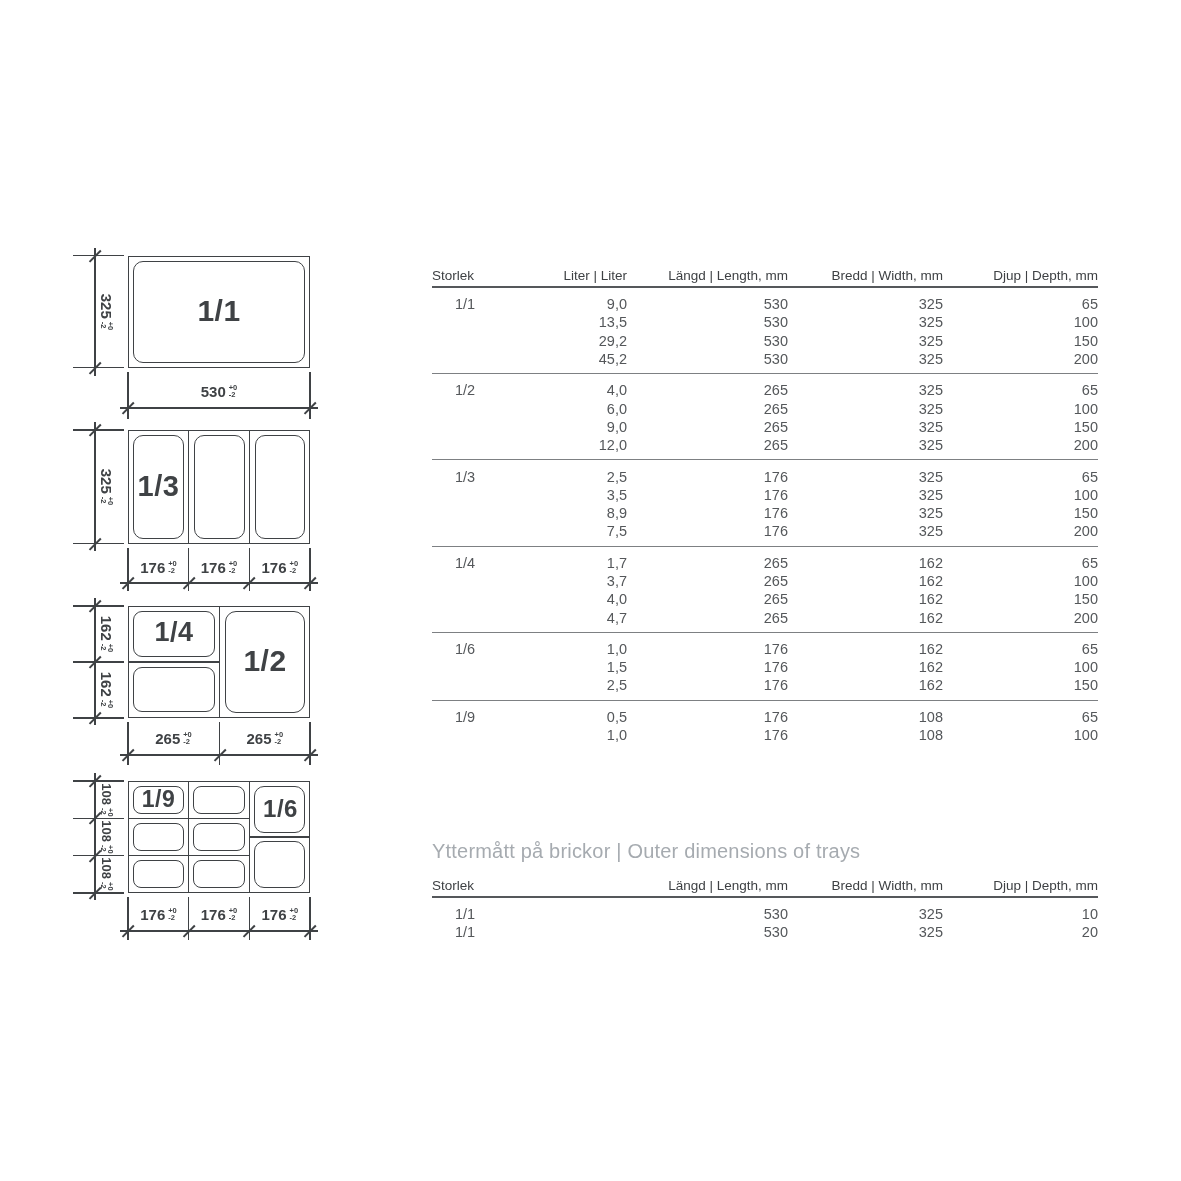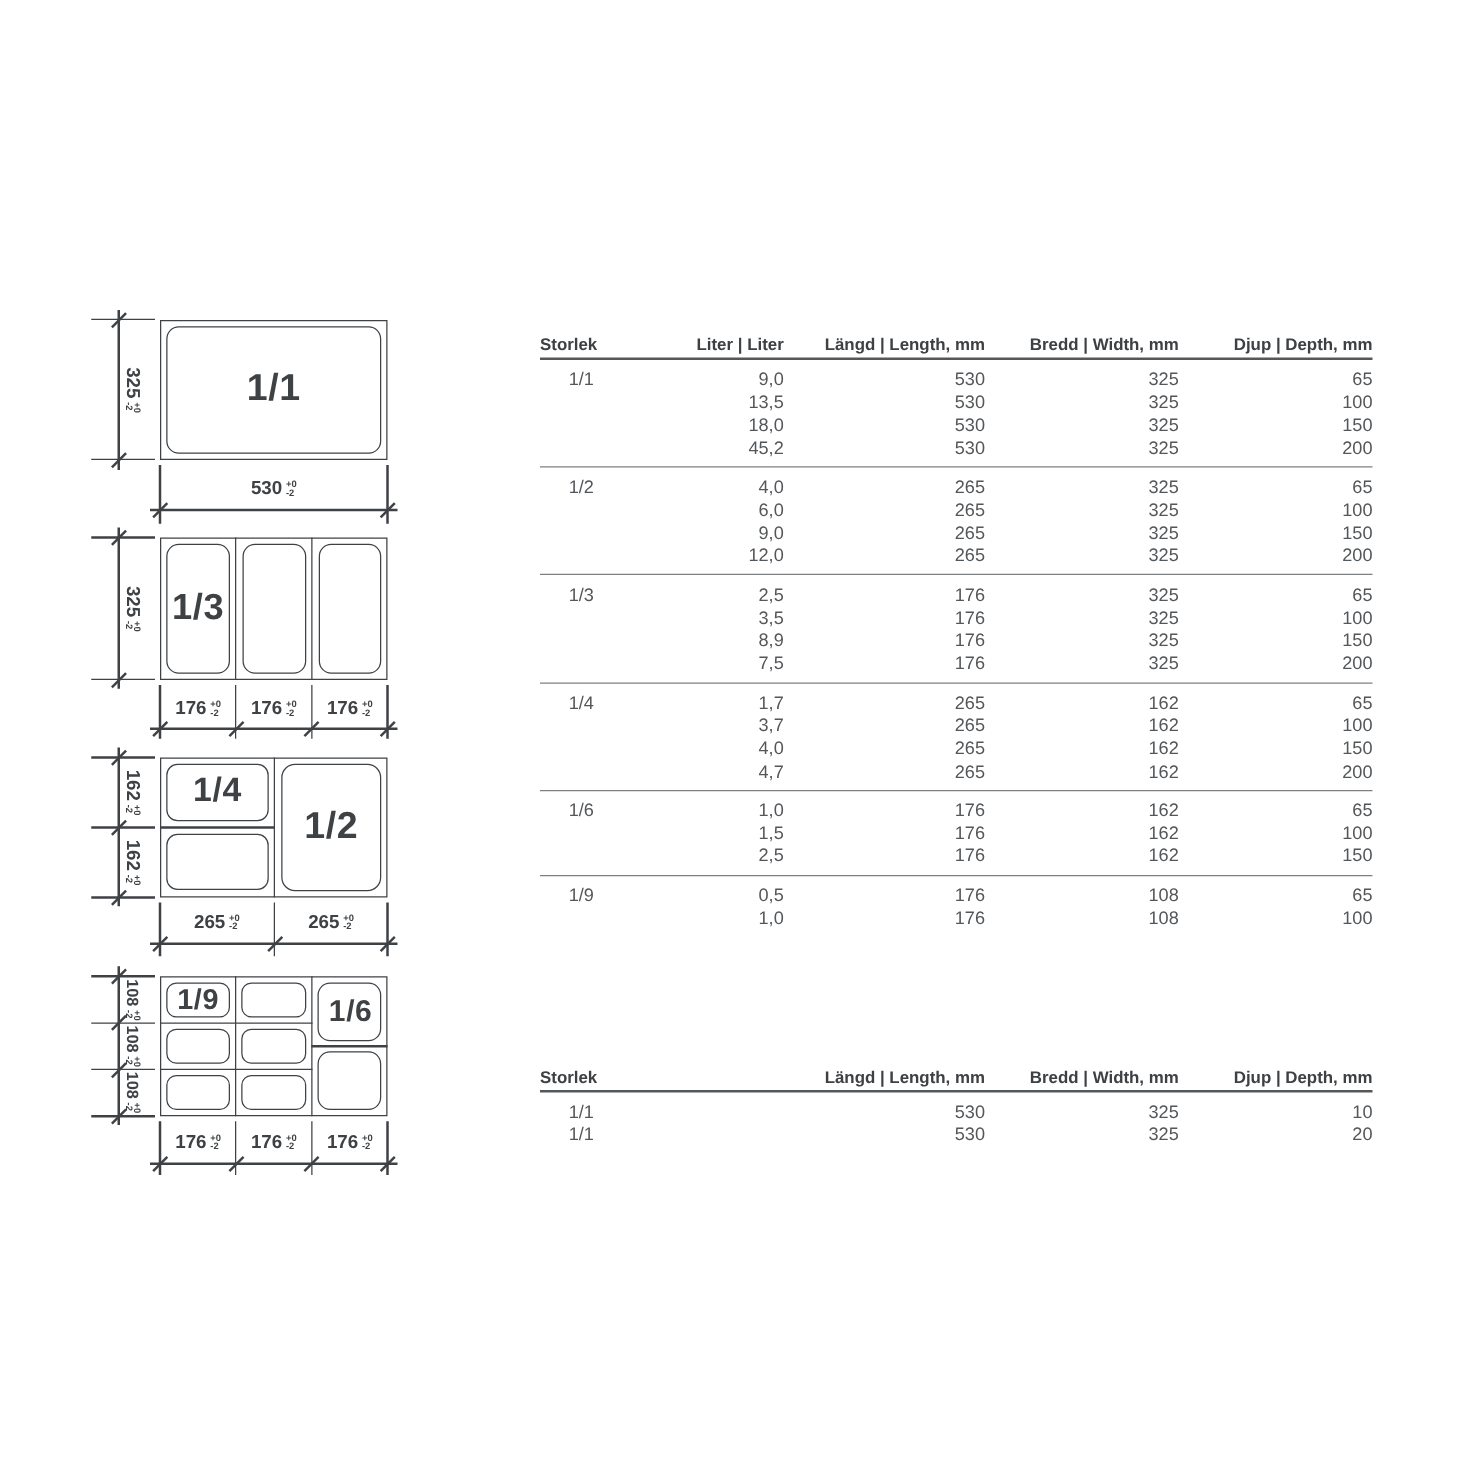--- a/index.html
+++ b/index.html
@@ -30,21 +30,21 @@
   .vdim{transform:translate(-50%,-50%) rotate(90deg);}
   .vdim.small{font-size:13px;}
   .tol{display:inline-flex;flex-direction:column;font-size:7.5px;line-height:6.8px;
       font-weight:700;letter-spacing:0;}
   .tol i{font-style:normal;}
   
   .table-block{position:absolute;left:432px;width:666px;}
   .table-title{margin:0;font-size:20px;font-weight:400;color:var(--title);
       letter-spacing:.2px;line-height:24px;white-space:nowrap;}
   .thead{display:grid;margin-top:12px;height:21px;align-items:center;
-      border-bottom:2px solid var(--rule);font-size:13.5px;font-weight:700;color:var(--head);}
+      border-bottom:2px solid var(--rule);font-size:13.5px;font-weight:400;color:var(--head);}
   .canteens-grid{grid-template-columns:48px 147px 161px 155px 155px;}
   .trays-grid{grid-template-columns:195px 161px 155px 155px;}
   .thead span{text-align:right;white-space:nowrap;}
   .thead span:first-child{text-align:left;}
   .tgroup{padding:7px 0 5px 0;border-bottom:1px solid var(--sep);}
   .tgroup:last-child{border-bottom:none;}
   .trow{display:grid;height:18.3px;align-items:center;
       font-size:14.5px;color:var(--body);}
   .trow span{text-align:right;white-space:nowrap;}
   .trow span:first-child{text-align:left;padding-left:23px;}
@@ -295,21 +295,21 @@
           </div>
           <div class="trow canteens-grid">
             <span></span>
             <span>13,5</span>
             <span>530</span>
             <span>325</span>
             <span>100</span>
           </div>
           <div class="trow canteens-grid">
             <span></span>
-            <span>18,0</span>
+            <span>29,2</span>
             <span>530</span>
             <span>325</span>
             <span>150</span>
           </div>
           <div class="trow canteens-grid">
             <span></span>
             <span>45,2</span>
             <span>530</span>
             <span>325</span>
             <span>200</span>
@@ -441,20 +441,21 @@
             <span>1,0</span>
             <span>176</span>
             <span>108</span>
             <span>100</span>
           </div>
         </div>
       </div>
   </div>
 
   <div class="table-block" style="top:839px">
+    <h2 class="table-title">Yttermått på brickor | Outer dimensions of trays</h2>
     <div class="thead trays-grid">
       <span>Storlek</span>
       <span>Längd | Length, mm</span>
       <span>Bredd | Width, mm</span>
       <span>Djup | Depth, mm</span>
     </div>
     <div>
         <div class="tgroup">
           <div class="trow trays-grid">
             <span>1/1</span>

